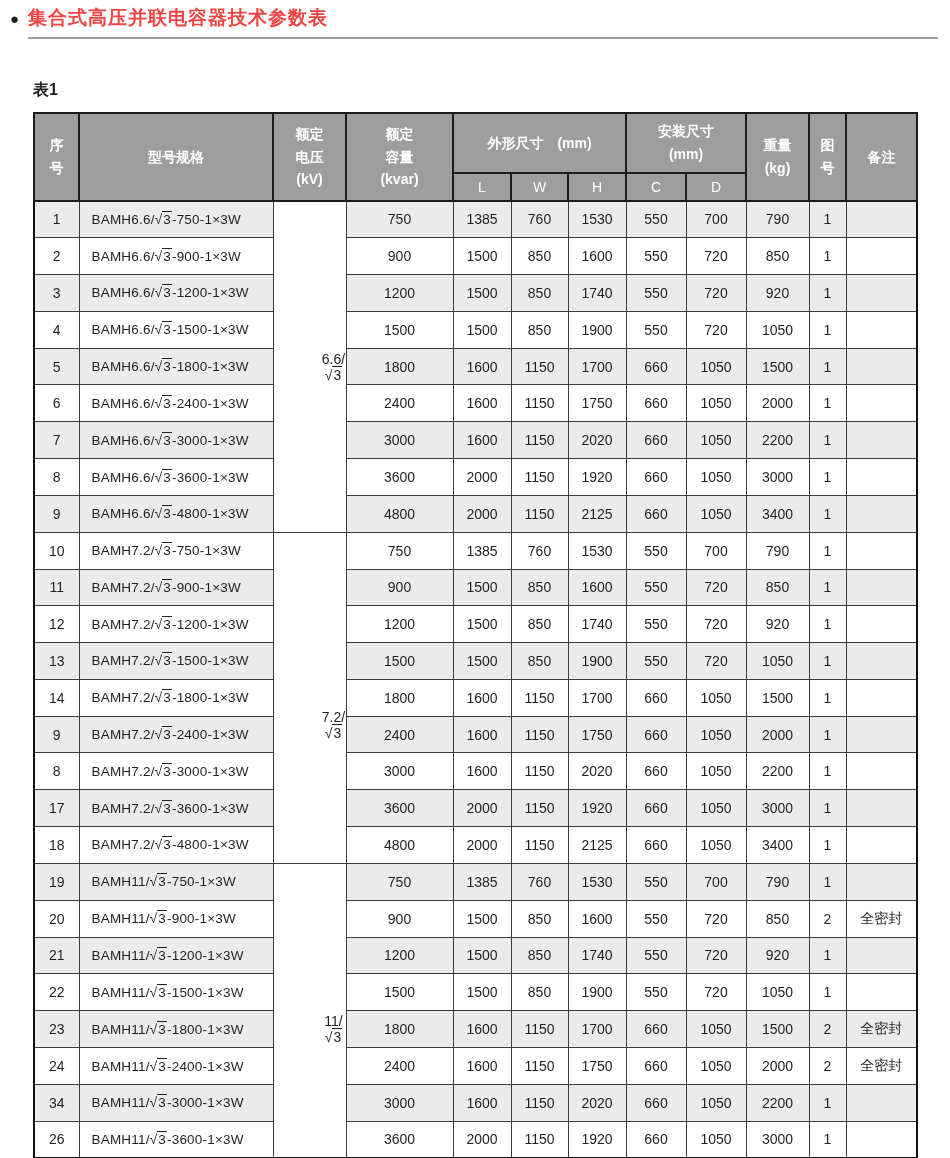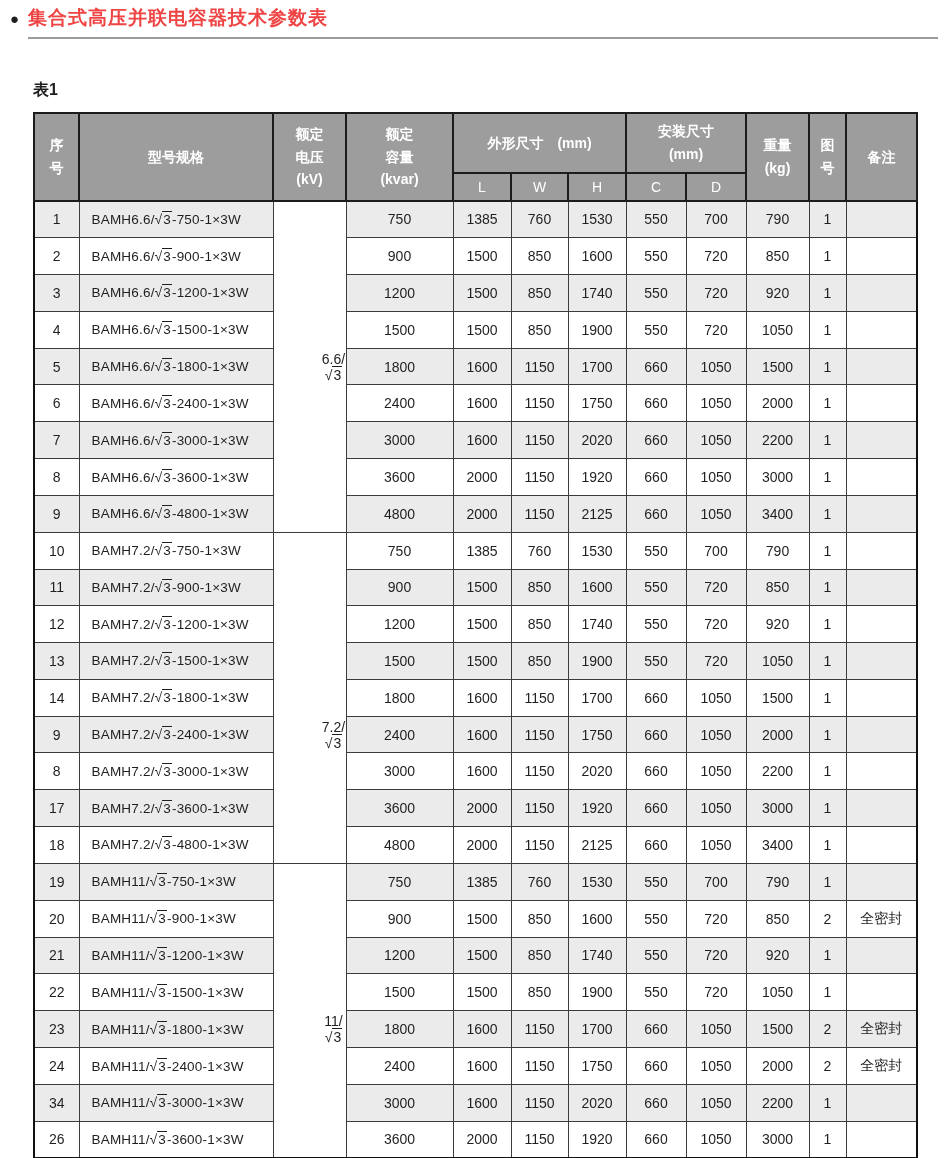--- a/index.html
+++ b/index.html
@@ -232,21 +232,21 @@
           <td>1050</td>
           <td>3400</td>
           <td>1</td>
           <td></td>
         </tr>
         <tr>
           <td>10</td>
           <td class="model">BAMH7.2/<span class="sq">√<span class="sqn">3</span></span>-750-1×3W</td>
           <td rowspan="9" class="vcell">
             <div class="vwrap" style="height: 330px;">
-              <span class="vlabel" style="top: 202px;">7.2/<span class="sq">√<span class="sqn">3</span></span></span>
+              <span class="vlabel" style="top: 192px;">7.2/<span class="sq">√<span class="sqn">3</span></span></span>
             </div>
           </td>
           <td>750</td>
           <td>1385</td>
           <td>760</td>
           <td>1530</td>
           <td>550</td>
           <td>700</td>
           <td>790</td>
           <td>1</td>

